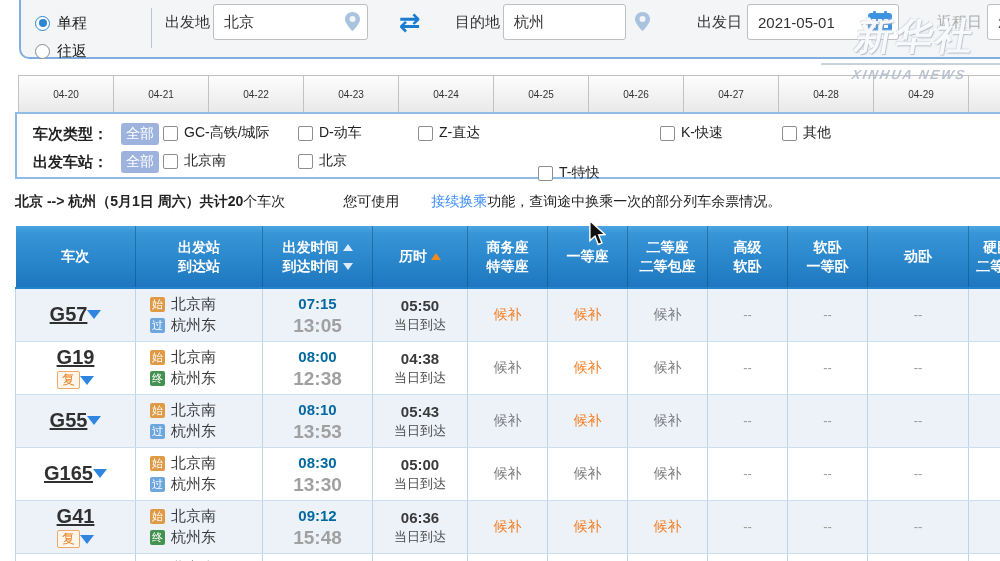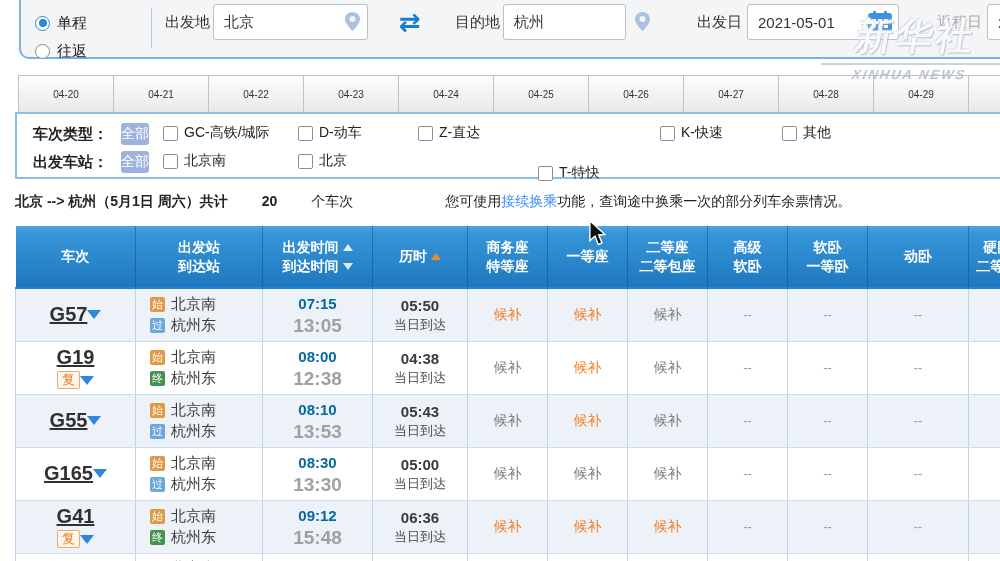--- a/index.html
+++ b/index.html
@@ -36,31 +36,31 @@
   .tab { width:96px; height:38px; margin-left:-1px; border:1px solid #C2C2C2;
     background:linear-gradient(#FDFDFD,#E9E9E9); font-size:10px; color:#333;
     display:flex; align-items:center; justify-content:center; }
   .tab:first-child { margin-left:0; }
 
   
   .filter-panel { position:absolute; left:15px; top:112px; width:1000px; height:67px;
     background:#fff; border:2px solid #8FBCE6; }
   .f-row { position:absolute; left:0; width:100%; height:24px; }
   .f-label { position:absolute; left:16px; font-size:15px; font-weight:bold; color:#222; line-height:22px; }
-  .all-badge { position:absolute; left:104px; top:0; width:28px; height:22px; border-radius:3px;
+  .all-badge { position:absolute; left:104px; top:0; width:38px; height:22px; border-radius:3px;
     background:#9DB3DE; color:#fff; font-size:14px; display:flex; align-items:center; justify-content:center; }
   .chk { position:absolute; top:1px; display:flex; align-items:center; gap:6px; font-size:14px; color:#222; }
   .chk-box { width:15px; height:15px; background:#fff; border:1px solid #8E8E8E; border-radius:2px; }
 
   
-  .summary { position:absolute; left:15px; top:193px; font-size:14px; color:#222; display:flex; align-items:baseline;gap:34px; }
+  .summary { position:absolute; left:15px; top:193px; font-size:14px; color:#222; display:flex; align-items:baseline; }
   .sum-route { font-weight:bold; }
   .sum-count { font-weight:bold; }
   .sum-tip { margin-left:58px; }
-  .link { color:#3B8CFF; }
+  .link { color:#3B8CFF;margin-left:32px; }
 
   
   .table-wrap { position:absolute; left:15px; top:226px; width:1010px; }
   table { border-collapse:collapse; table-layout:fixed; width:1010px; }
   thead th { background:linear-gradient(#4DA6E2,#3794D6 12%,#2B87CC 55%,#1E77BE);
     color:#fff; font-size:14px; font-weight:bold; height:62px; padding:0;
     border-right:1px solid rgba(10,70,125,0.45); vertical-align:middle; }
   thead th:last-child { border-right:none; }
   .th-line { line-height:19px; display:flex; align-items:center; justify-content:center; gap:4px; }
   .arr-up { width:0; height:0; border-left:5px solid transparent; border-right:5px solid transparent; border-bottom:7px solid #DFECF7; }

